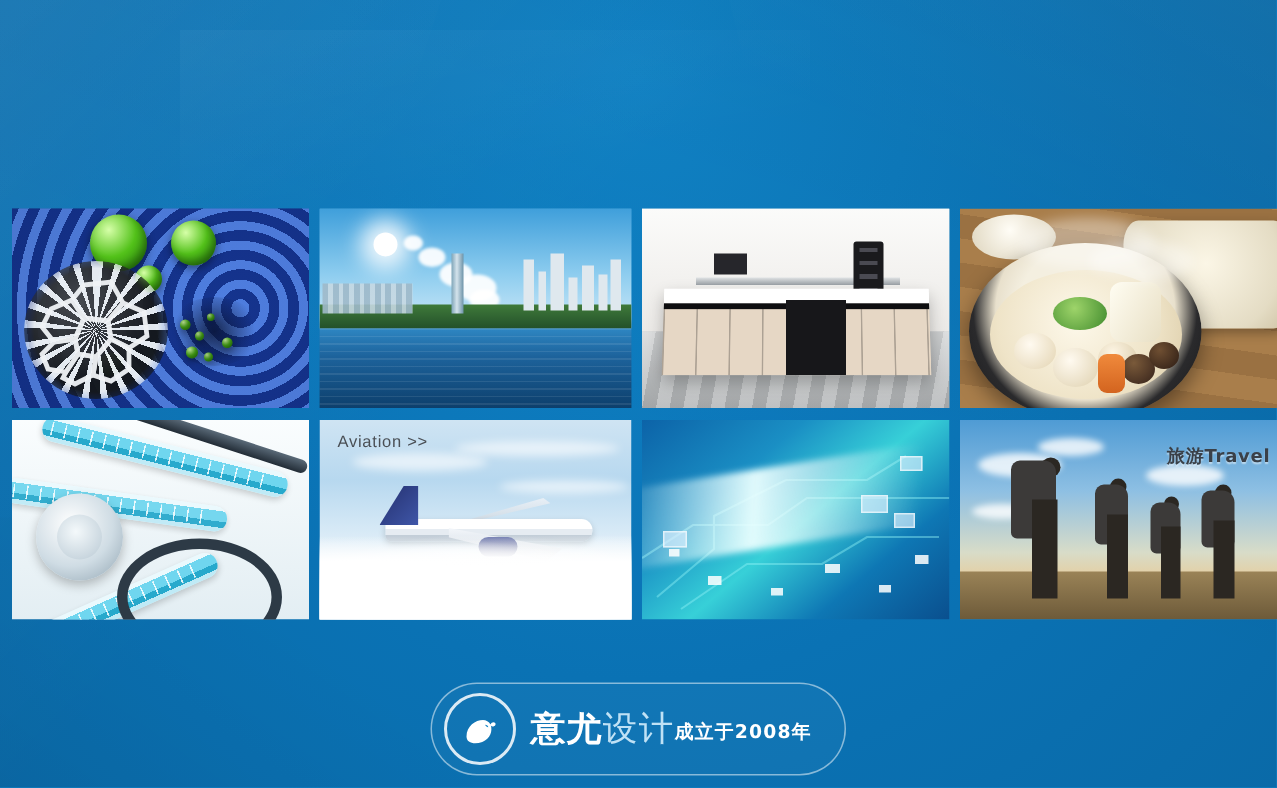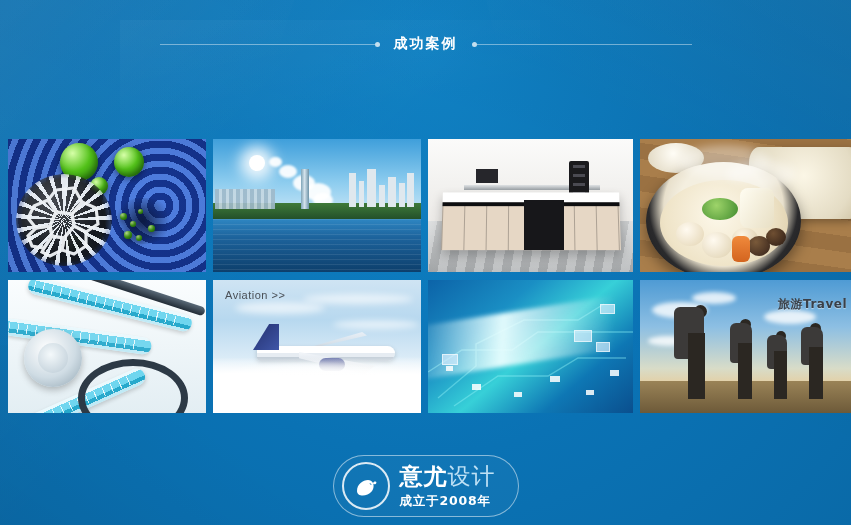--- a/index.html
+++ b/index.html
@@ -268,47 +268,40 @@
     border-radius:38px;
     padding:6px 22px 6px 8px;
     background:rgba(255,255,255,.03);
   }
   .logo-mark {
     width:48px; height:48px; border-radius:50%;
     border:2px solid rgba(255,255,255,.85);
     display:flex; align-items:center; justify-content:center;
     flex:0 0 auto;
   }
-  .logo-text { display:flex; flex-direction:column; align-items:flex-start; line-height:1; }
+  .logo-text { display:flex; flex-direction:row; align-items:flex-start; line-height:1; }
   .logo-name { font-size:23px; font-weight:bold; letter-spacing:1px; white-space:nowrap;
       font-family:"DejaVu Sans","Liberation Sans",sans-serif; }
   .logo-name .b { color:#ffffff; }
   .logo-name .g { color:#bfe1f5; font-weight:normal; }
   .logo-sub { margin-top:7px; font-size:12.5px; font-weight:bold; color:#ffffff; letter-spacing:.8px;
       font-family:"DejaVu Sans","Liberation Sans",sans-serif; }
 </style>
 </head>
 <body>
 
 <div id="stage">
 
   <div class="facet f1"></div>
   <div class="facet f2"></div>
   <div class="facet f3"></div>
   <div class="facet f4"></div>
 
   <header>
 
-    <div class="subwrap">
-      <div class="rule left"></div>
-      <div class="dot"></div>
-      <div class="cn-title">成功案例</div>
-      <div class="dot"></div>
-      <div class="rule right"></div>
-    </div>
 
   </header>
 
   <div class="gallery">
 
     <div class="tile">
       <div class="inner nano">
         <div class="tube"></div>
         <div class="gsph" style="left:52px;top:4px;width:38px;height:38px;"></div>
         <div class="gsph" style="left:106px;top:8px;width:30px;height:30px;"></div>

